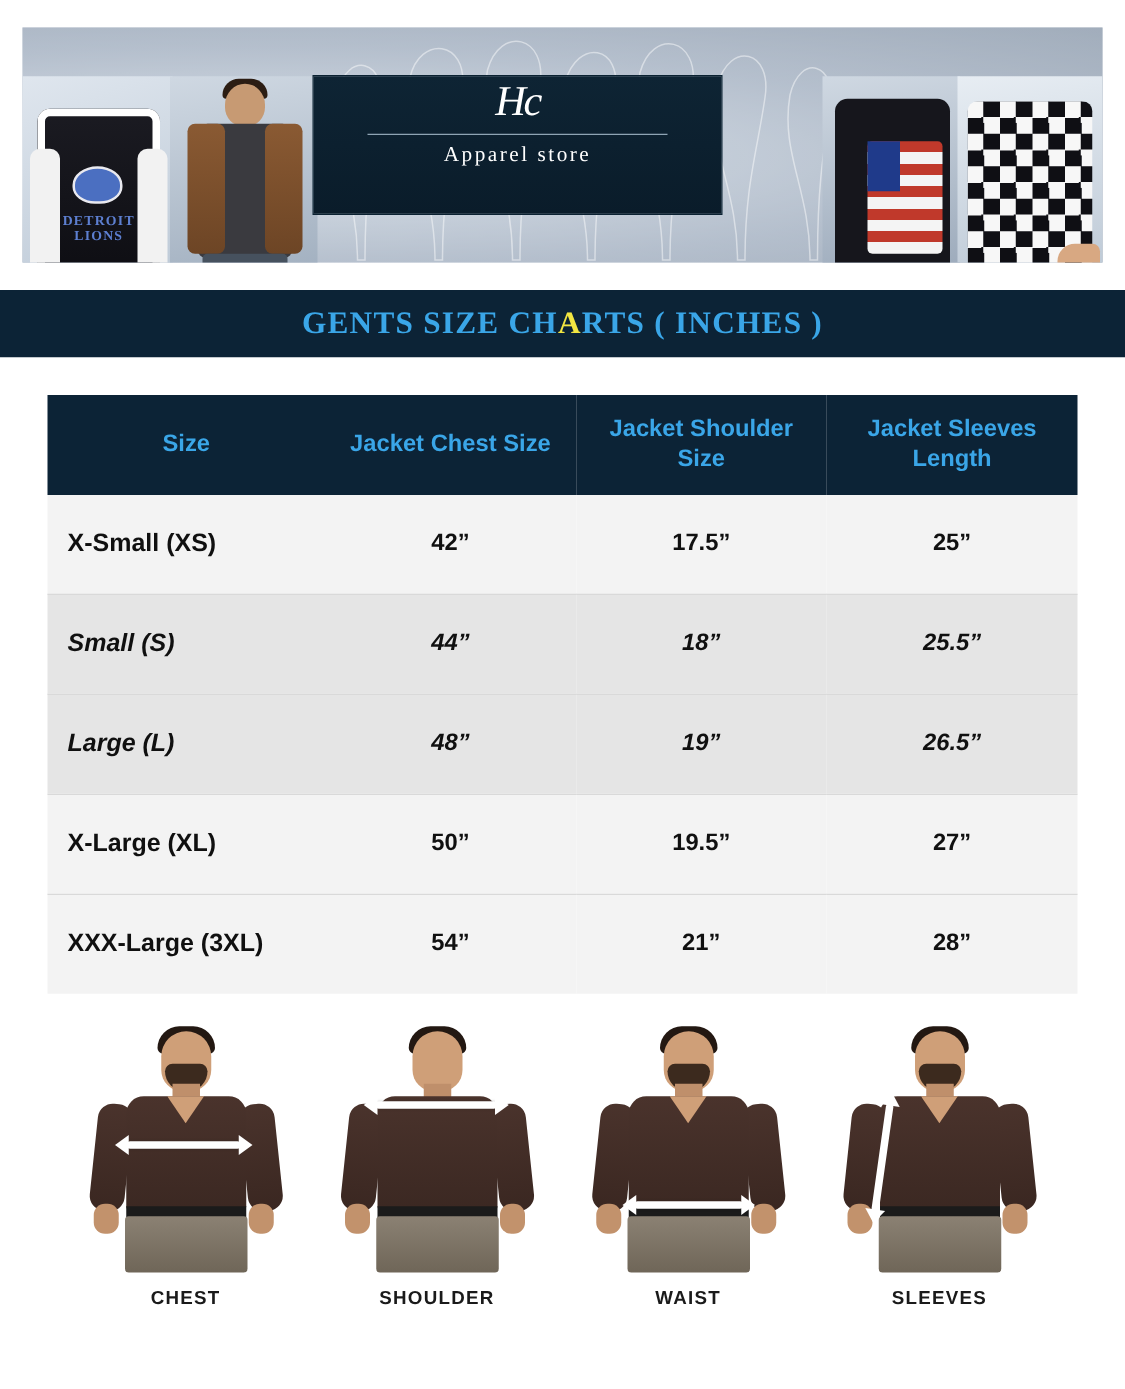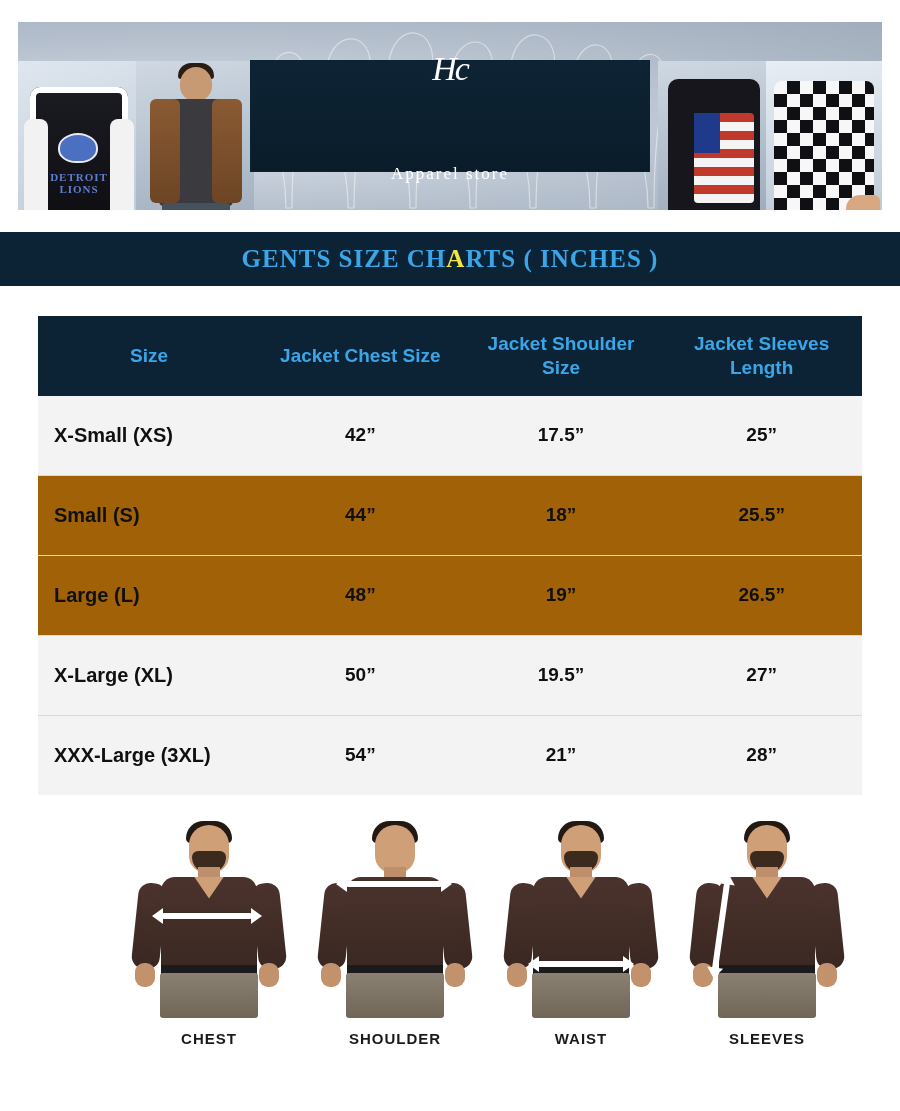--- a/index.html
+++ b/index.html
@@ -160,28 +160,27 @@
   .check-hand {
     position: absolute; right: 2px; bottom: 10px;
     width: 34px; height: 44px;
     background: #d8a882; border-radius: 14px 6px 10px 10px;
   }
 
   
   .plaque {
     position: absolute;
     left: 232px; top: 38px;
-    width: 400px; height: 112px;
+    width: 328px; height: 112px;
     background: linear-gradient(180deg, #0e2434 0%, #0a1c2a 100%);
     border: 1px solid #0b2232;
     display: flex;
     align-items: center;
-    justify-content: center;
+    justify-content: flex-start;
     flex-direction: column;
-    gap: 32px;
   }
   .plaque-row {
     display: flex;
     align-items: center;
     gap: 14px;
     margin-top: 4px;
   }
   .plaque-mono {
     color: #ffffff;
     font-family: "Liberation Serif", serif;
@@ -255,31 +254,33 @@
     text-align: center;
     border-bottom: 1px solid #d9d9d9;
     background: #f3f3f3;
   }
   table.size-chart tbody td.size-cell {
     text-align: left;
     padding-left: 16px;
     font-size: 20px;
   }
   table.size-chart tbody tr.hl td {
-    background: #a16207;
+    background: #e5e5e5;
+    font-style: italic;
   }
   table.size-chart tbody tr:last-child td {
     border-bottom: none;
   }
 
   
   .figures {
     display: flex;
-    justify-content: flex-end;
+    justify-content: center;
     padding: 28px 40px 0 40px;
+    gap: 15px;
   }
   .figure {
     width: 186px;
     text-align: center;
     position: relative;
   }
   .person {
     position: relative;
     width: 186px;
     height: 195px;

